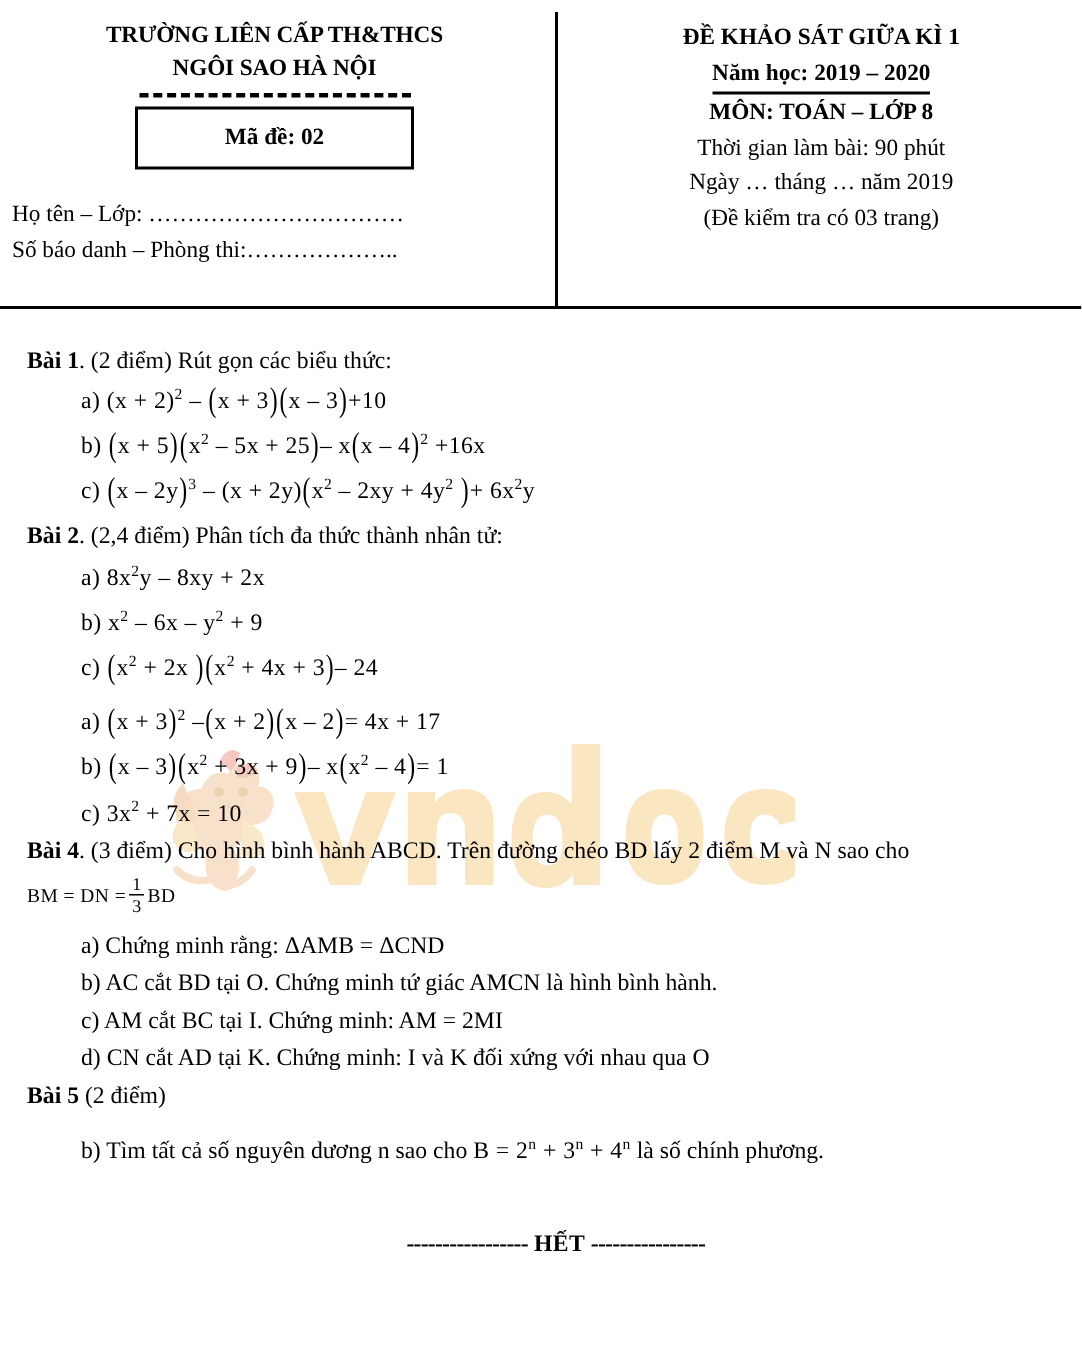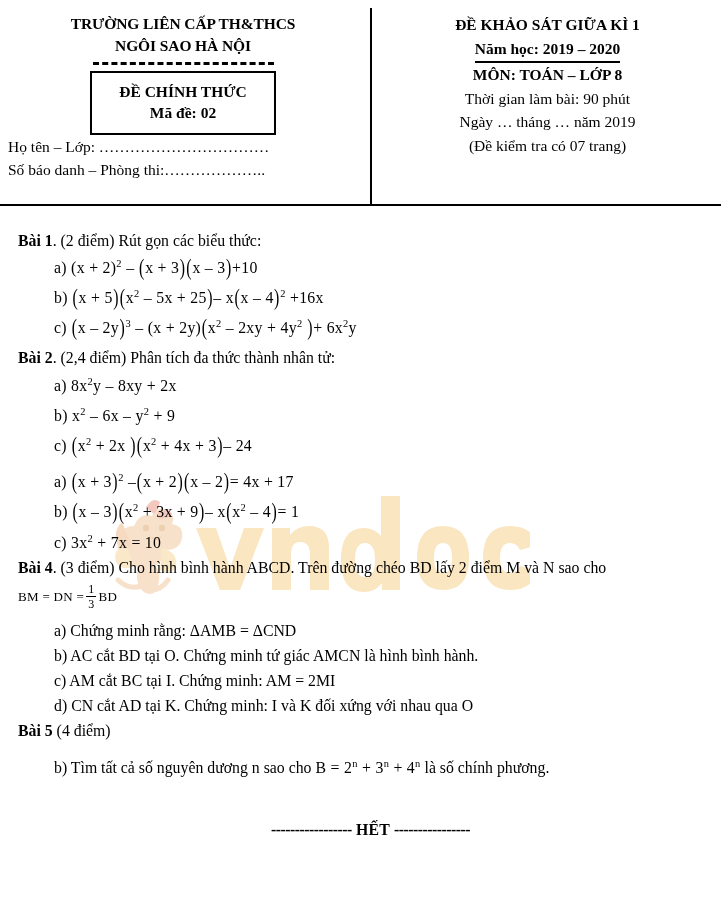--- a/index.html
+++ b/index.html
@@ -91,21 +91,21 @@
     font-size: 15.5px;
     line-height: 1.38;
   }
 
   .info-line {
     font-size: 15.5px;
     line-height: 1.5;
     margin-left: 8px;
     white-space: nowrap;
   }
-  .info-line.first { }
+  .info-line.first { margin-top: 18px; }
 
   .r-line {
     text-align: center;
     font-size: 15.5px;
     line-height: 1.52;
   }
   .r-line.bold { font-weight: bold; }
   .r-line.l1 { margin-top: 13px; }
   .r-line .uline {
     border-bottom: 2px solid #000;
@@ -226,35 +226,34 @@
   <div class="hdr-divider"></div>
   <div class="hdr-rule-bottom"></div>
 
   <div class="hdr-left">
     <div class="school-line l1">TRƯỜNG LIÊN CẤP TH&amp;THCS</div>
     <div class="school-line">NGÔI SAO HÀ NỘI</div>
 
     <div class="dashed-sep"></div>
 
     <div class="code-box">
-      <div><span>ĐỀ CHÍNH THỨC</span></div>
       <div><span>Mã đề: 02</span></div>
     </div>
 
     <div class="info-line first">Họ tên – Lớp: ……………………………</div>
     <div class="info-line">Số báo danh – Phòng thi:………………..</div>
   </div>
 
   <div class="hdr-right">
     <div class="r-line bold l1">ĐỀ KHẢO SÁT GIỮA KÌ 1</div>
     <div class="r-line bold"><span class="uline">Năm học: 2019 – 2020</span></div>
     <div class="r-line bold">MÔN: TOÁN – LỚP 8</div>
     <div class="r-line">Thời gian làm bài: 90 phút</div>
     <div class="r-line">Ngày … tháng … năm 2019</div>
-    <div class="r-line">(Đề kiểm tra có 07 trang)</div>
+    <div class="r-line">(Đề kiểm tra có 03 trang)</div>
   </div>
 </div>
 
 <div id="content">
 
   <div style="height:25px"></div>
   <p class="q-head">
     <b>Bài 1</b><span>. (2 điểm) Rút gọn các biểu thức:</span>
   </p>
 
@@ -348,21 +347,21 @@
   </p>
 
   <div style="height:4px"></div>
   <p class="q-item">
     <span>d)</span>
     <span>CN cắt AD tại K. Chứng minh: I và K đối xứng với nhau qua O</span>
   </p>
 
   <div style="height:3px"></div>
   <p class="q-head">
-    <b>Bài 5</b><span> (4 điểm)</span>
+    <b>Bài 5</b><span> (2 điểm)</span>
   </p>
 
   <div style="height:7px"></div>
 
   <div style="height:9px"></div>
   <p class="q-item">
     <span>b)</span>
     <span>Tìm tất cả số nguyên dương n sao cho</span>
     <span class="m">B&nbsp;=&nbsp;2<sup>n</sup>&nbsp;+&nbsp;3<sup>n</sup>&nbsp;+&nbsp;4<sup>n</sup></span>
     <span>là số chính phương.</span>

